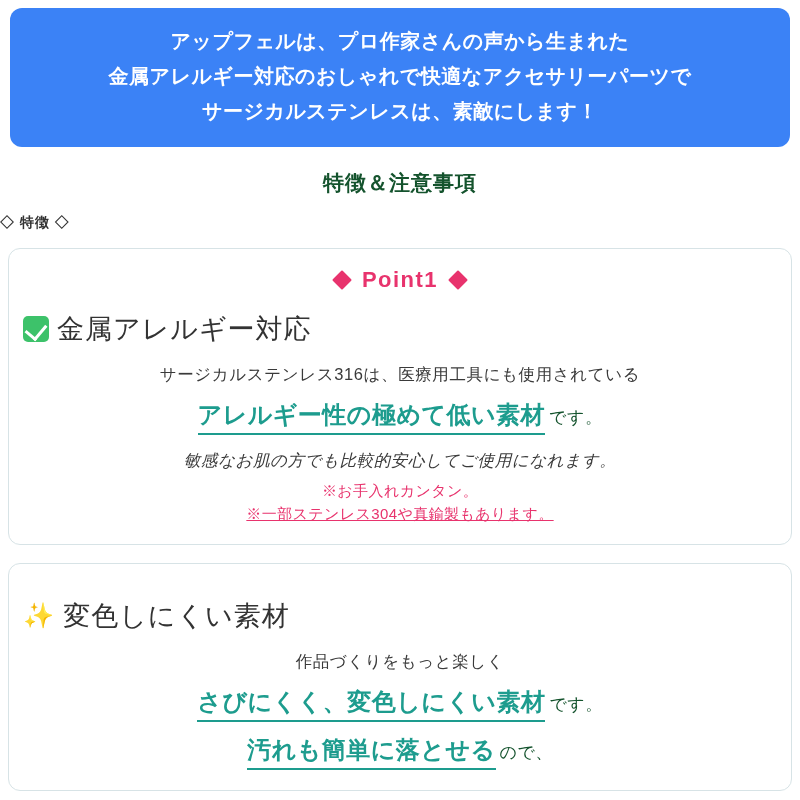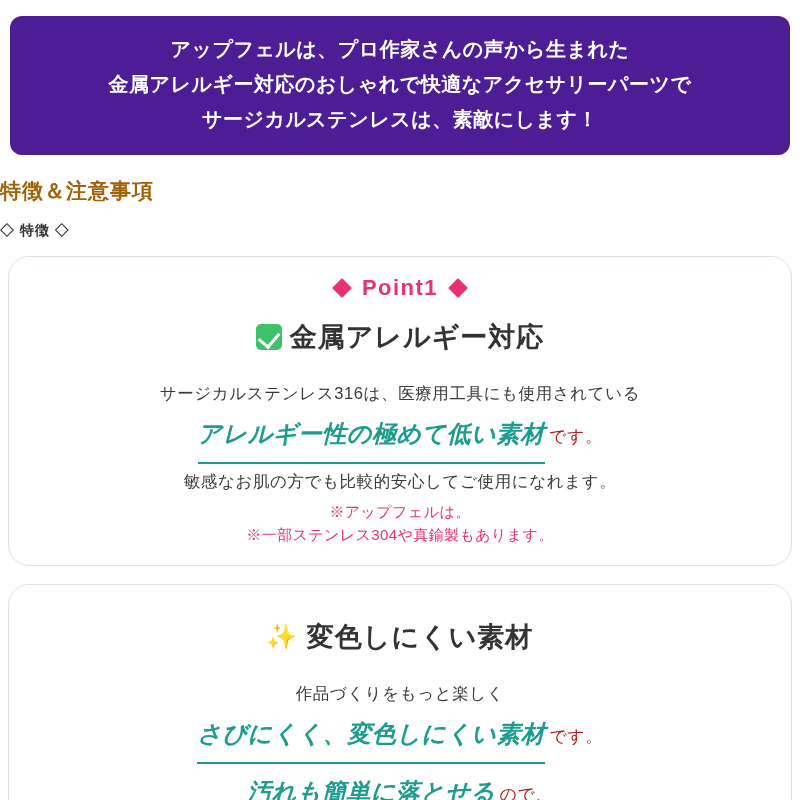--- a/index.html
+++ b/index.html
@@ -12,56 +12,56 @@
   }
   .page {
     width: 800px;
     height: 800px;
     position: relative;
     background: #ffffff;
   }
 
   
   .banner {
-    margin: 16px 10px 0 10px;
-    background: #4c1d95;
+    margin: 8px 10px 0 10px;
+    background: #3b82f6;
     border-radius: 12px;
     color: #ffffff;
     text-align: center;
     padding: 16px 10px 18px 10px;
     line-height: 1.75;
     font-size: 20px;
     font-weight: 700;
     letter-spacing: 0.5px;
   }
   .banner div { white-space: nowrap; }
 
   
   .section-title {
-    text-align: left;
+    text-align: center;
     font-size: 21px;
     font-weight: 700;
-    color: #a16207;
+    color: #14532d;
     margin-top: 22px;
     letter-spacing: 1px;
   }
   .sub-title {
     text-align: left;
     font-size: 14px;
     font-weight: 700;
     color: #333333;
     margin-top: 17px;
     letter-spacing: 1px;
   }
 
   
   .card {
     margin: 16px 8px 0 8px;
     border: 1px solid #d7e3e6;
-    border-radius: 21px;
+    border-radius: 12px;
     background: #ffffff;
     padding: 18px 14px 20px 14px;
     text-align: center;
   }
   .card2 { margin-top: 18px; padding-top: 16px; }
 
   .point-label {
     color: #e8336d;
     font-size: 22px;
     font-weight: 700;
@@ -75,26 +75,25 @@
     display: inline-block;
     width: 14px;
     height: 14px;
     background: #e8336d;
     transform: rotate(45deg);
     border-radius: 1px;
   }
   .point-head {
     margin-top: 18px;
     font-size: 27px;
-    font-weight: 700;
+    font-weight: 400;
     color: #333333;
     letter-spacing: 1px;
     display: flex;
     align-items: center;
-    justify-content: center;
     gap: 8px;
   }
   .check-box {
     display: inline-block;
     width: 26px;
     height: 26px;
     background: #3dc26a;
     border-radius: 5px;
     position: relative;
     flex: none;
@@ -114,52 +113,51 @@
     font-size: 25px;
     line-height: 1;
     color: #f3c33c;
     flex: none;
   }
 
   .body-line {
     font-size: 16.5px;
     color: #3a3a3a;
     letter-spacing: 0.6px;
-    margin-top: 25px;
+    margin-top: 14px;
     line-height: 1.6;
   }
   .emph {
     color: #1d9c8e;
     font-weight: 700;
     font-size: 24px;
     letter-spacing: 0.5px;
     border-bottom: 2px solid #1d9c8e;
-    padding-bottom: 12px;
-    font-style: italic;
+    padding-bottom: 2px;
   }
   .after-emph {
     font-size: 17px;
-    color: #b91c1c;
+    color: #14532d;
     letter-spacing: 0.5px;
   }
   .emph-row {
     margin-top: 12px;
     display: flex;
     align-items: baseline;
     justify-content: center;
     gap: 4px;
   }
   .note {
     color: #e8336d;
     font-size: 15px;
     letter-spacing: 0.4px;
     margin-top: 8px;
   }
-  .note.second { margin-top: 4px; }
-  .gap-sm { margin-top: 4px; }
+  .note.second { margin-top: 4px; text-decoration: underline; }
+  .gap-sm { margin-top: 12px; font-style: italic; }
 </style>
 </head>
 <body>
 
 <div class="page">
 
   <div class="banner">
     <div>アップフェルは、プロ作家さんの声から生まれた</div>
     <div>金属アレルギー対応のおしゃれで快適なアクセサリーパーツで</div>
     <div>サージカルステンレスは、素敵にします！</div>
@@ -182,21 +180,21 @@
 
     <div class="body-line">サージカルステンレス316は、医療用工具にも使用されている</div>
 
     <div class="emph-row">
       <span class="emph">アレルギー性の極めて低い素材</span>
       <span class="after-emph">です。</span>
     </div>
 
     <div class="body-line gap-sm">敏感なお肌の方でも比較的安心してご使用になれます。</div>
 
-    <div class="note">※アップフェルは。</div>
+    <div class="note">※お手入れカンタン。</div>
     <div class="note second">※一部ステンレス304や真鍮製もあります。</div>
   </div>
 
   <div class="card card2">
 
     <div class="point-head">
       <span class="sparkle">✨</span>
       <span>変色しにくい素材</span>
     </div>
 

